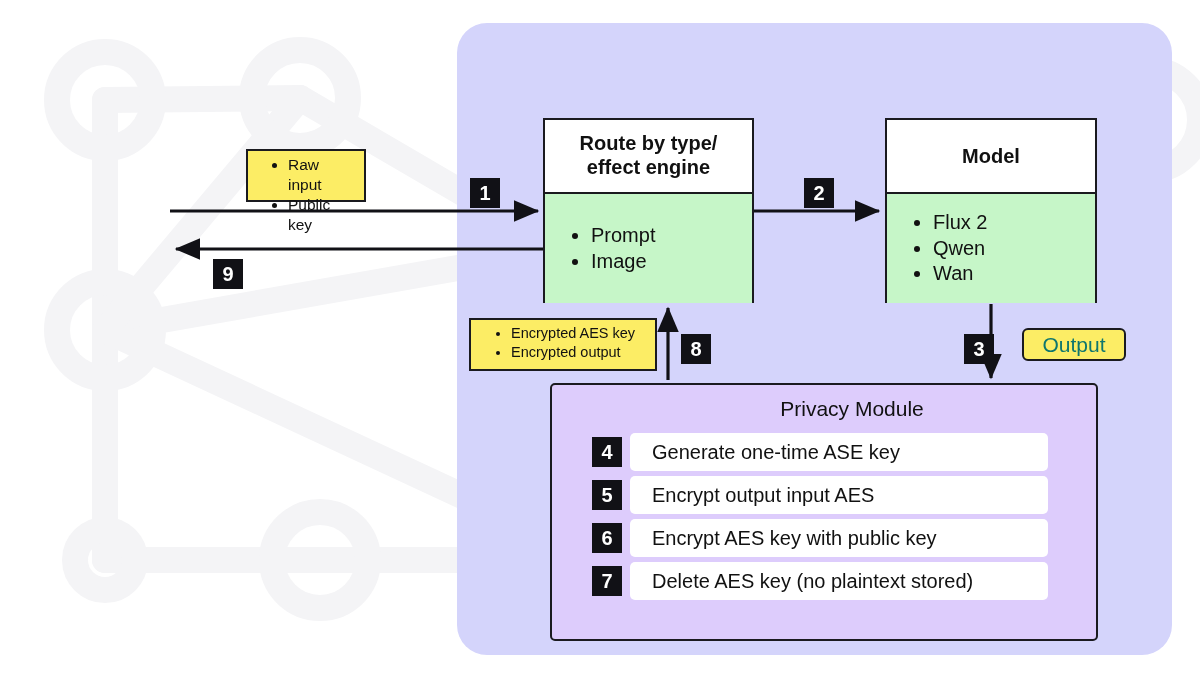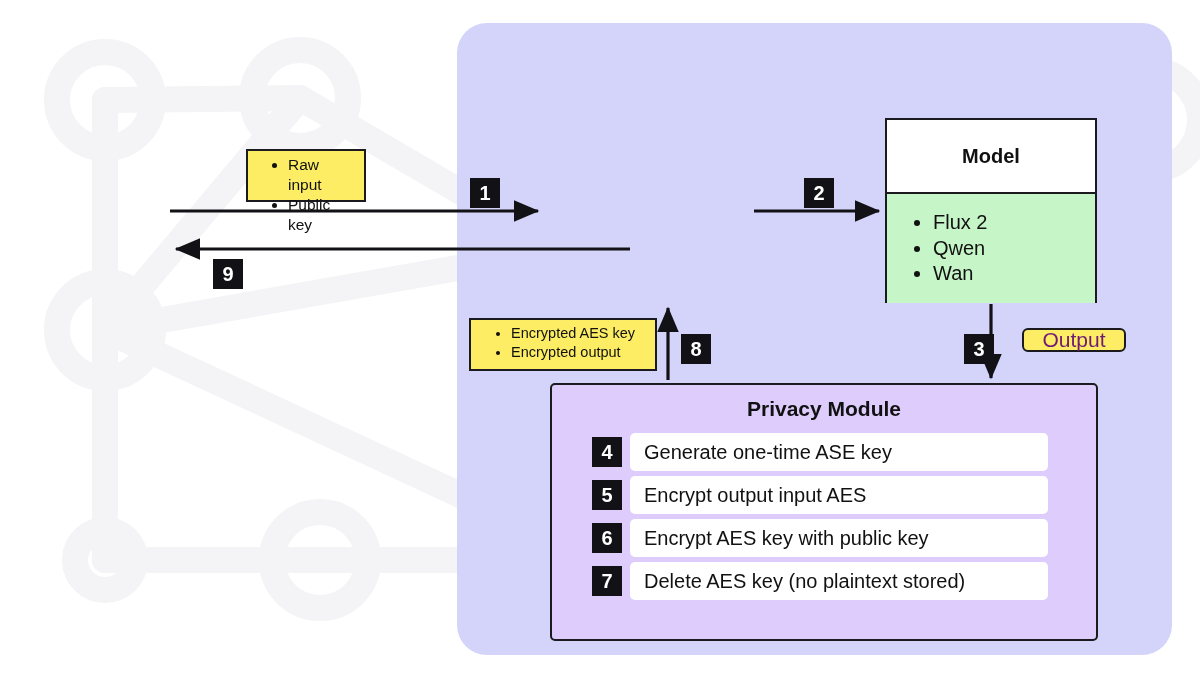--- a/index.html
+++ b/index.html
@@ -81,40 +81,40 @@
   .callout ul{margin:0;padding:4px 8px 4px 40px;list-style:disc;}
   .callout ul li{color:#111;line-height:1.3;}
 
   .co-input{left:246px;top:149px;width:120px;height:53px;}
   .co-input ul li{font-size:15.5px;}
 
   .co-enc{left:469px;top:318px;width:188px;height:53px;}
   .co-enc ul li{font-size:14.5px;}
 
   .co-output{
-    left:1022px;top:328px;width:104px;height:24px;
+    left:1022px;top:328px;width:104px;height:33px;
     border-radius:6px;
     display:flex;align-items:center;justify-content:center;
-    font-size:21px;color:#701a75;
+    font-size:21px;color:#0f766e;
   }
 
   
   .privacy{
     left:550px;top:383px;width:548px;height:258px;
     background:#ddccfc;border-radius:5px;
   }
   .privacy-title{
     position:absolute;left:0;top:12px;width:100%;
-    text-align:center;font-size:21px;font-weight:bold;color:#111;
+    text-align:center;font-size:21px;font-weight:normal;color:#111;padding-left:28px;
   }
   .steps{position:absolute;left:40px;top:48px;right:0;}
   .step{display:flex;align-items:center;margin-bottom:5px;}
   .step-row{
     background:#ffffff;border-radius:5px;height:38px;width:418px;
-    display:flex;align-items:center;padding-left:14px;box-sizing:border-box;
+    display:flex;align-items:center;padding-left:22px;box-sizing:border-box;
     font-size:20px;color:#111;
   }
 
   
   .badge{
     background:#111116;color:#ffffff;
     font-size:20px;font-weight:bold;
     width:30px;height:30px;
     display:flex;align-items:center;justify-content:center;
     box-sizing:border-box;
@@ -178,20 +178,32 @@
   </svg>
 
 
   <div class="callout co-input">
     <ul>
       <li>Raw input</li>
       <li>Public key</li>
     </ul>
   </div>
 
+  <div class="box route">
+    <div class="hd">
+      <span>Route by type/</span>
+      <span>effect engine</span>
+    </div>
+    <div class="bd">
+      <ul class="blist">
+        <li>Prompt</li>
+        <li>Image</li>
+      </ul>
+    </div>
+  </div>
 
   <div class="box model">
     <div class="hd">Model</div>
     <div class="bd">
       <ul class="blist">
         <li>Flux 2</li>
         <li>Qwen</li>
         <li>Wan</li>
       </ul>
     </div>

